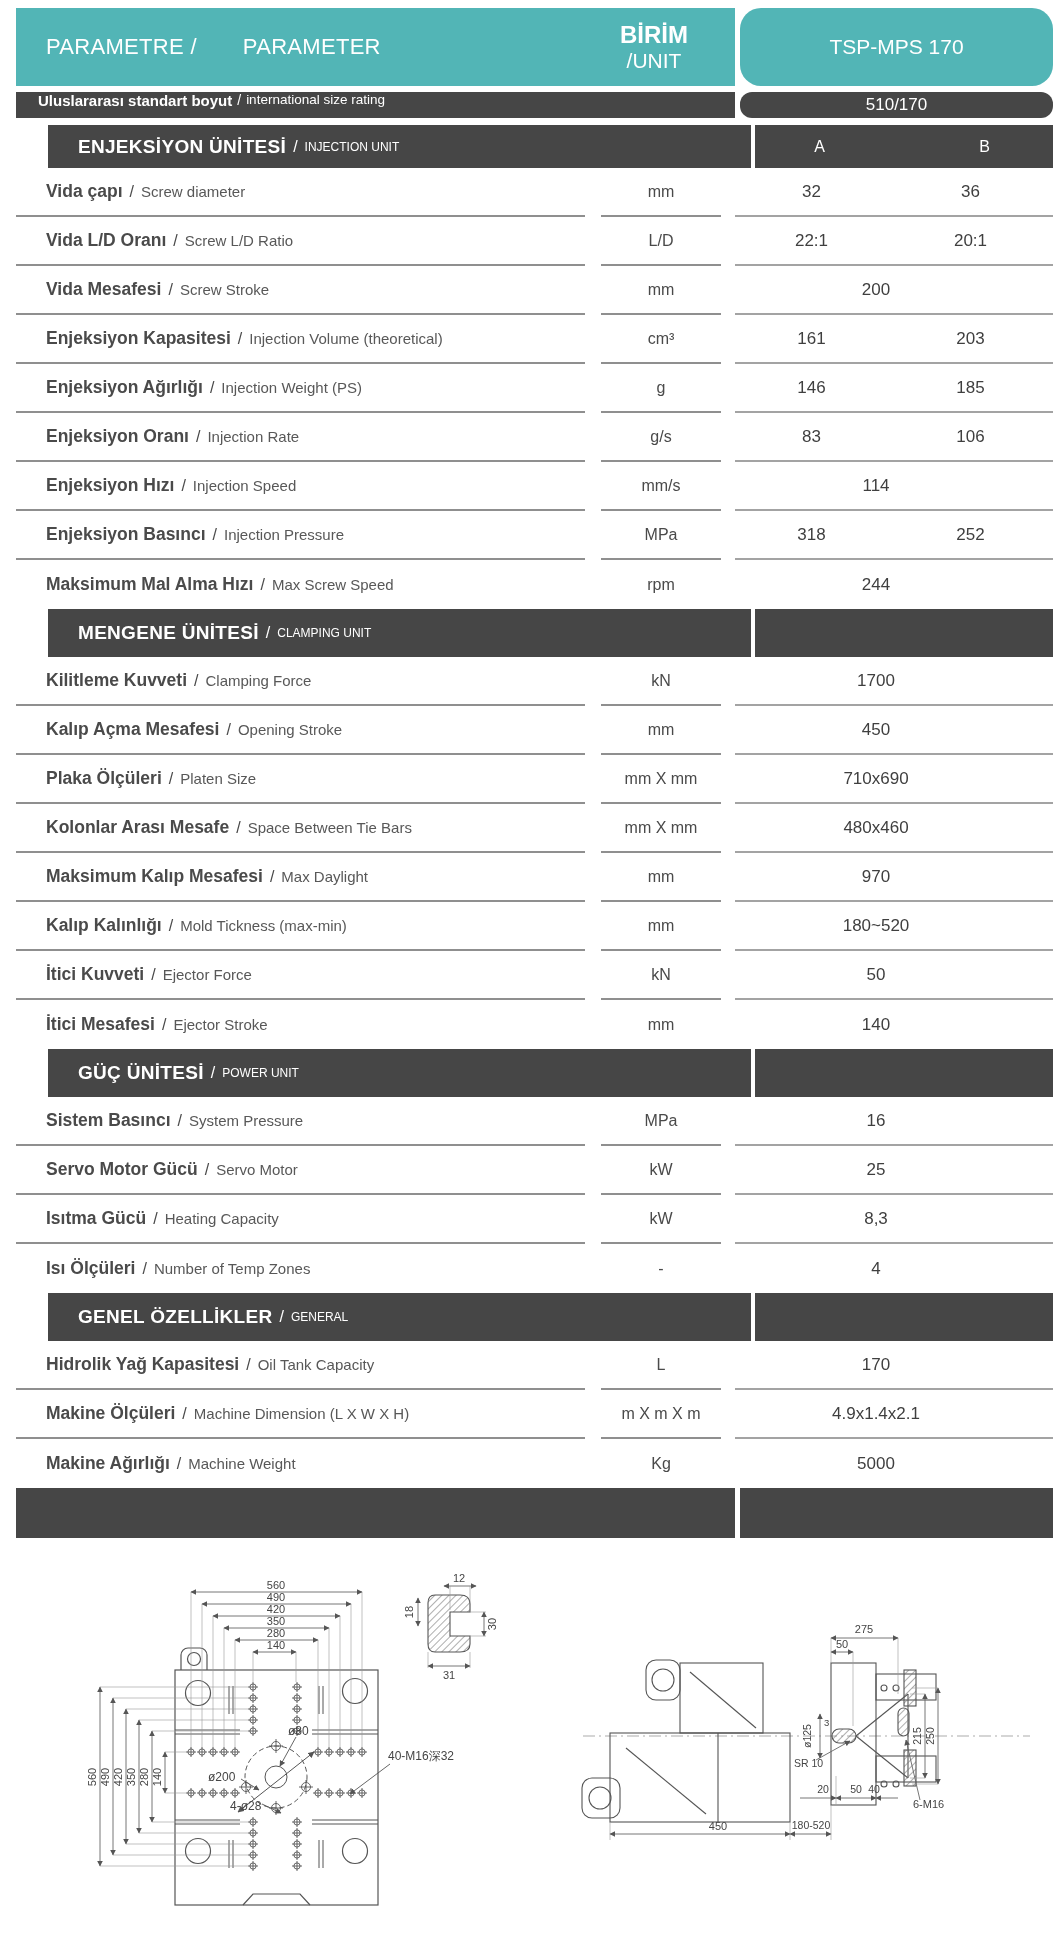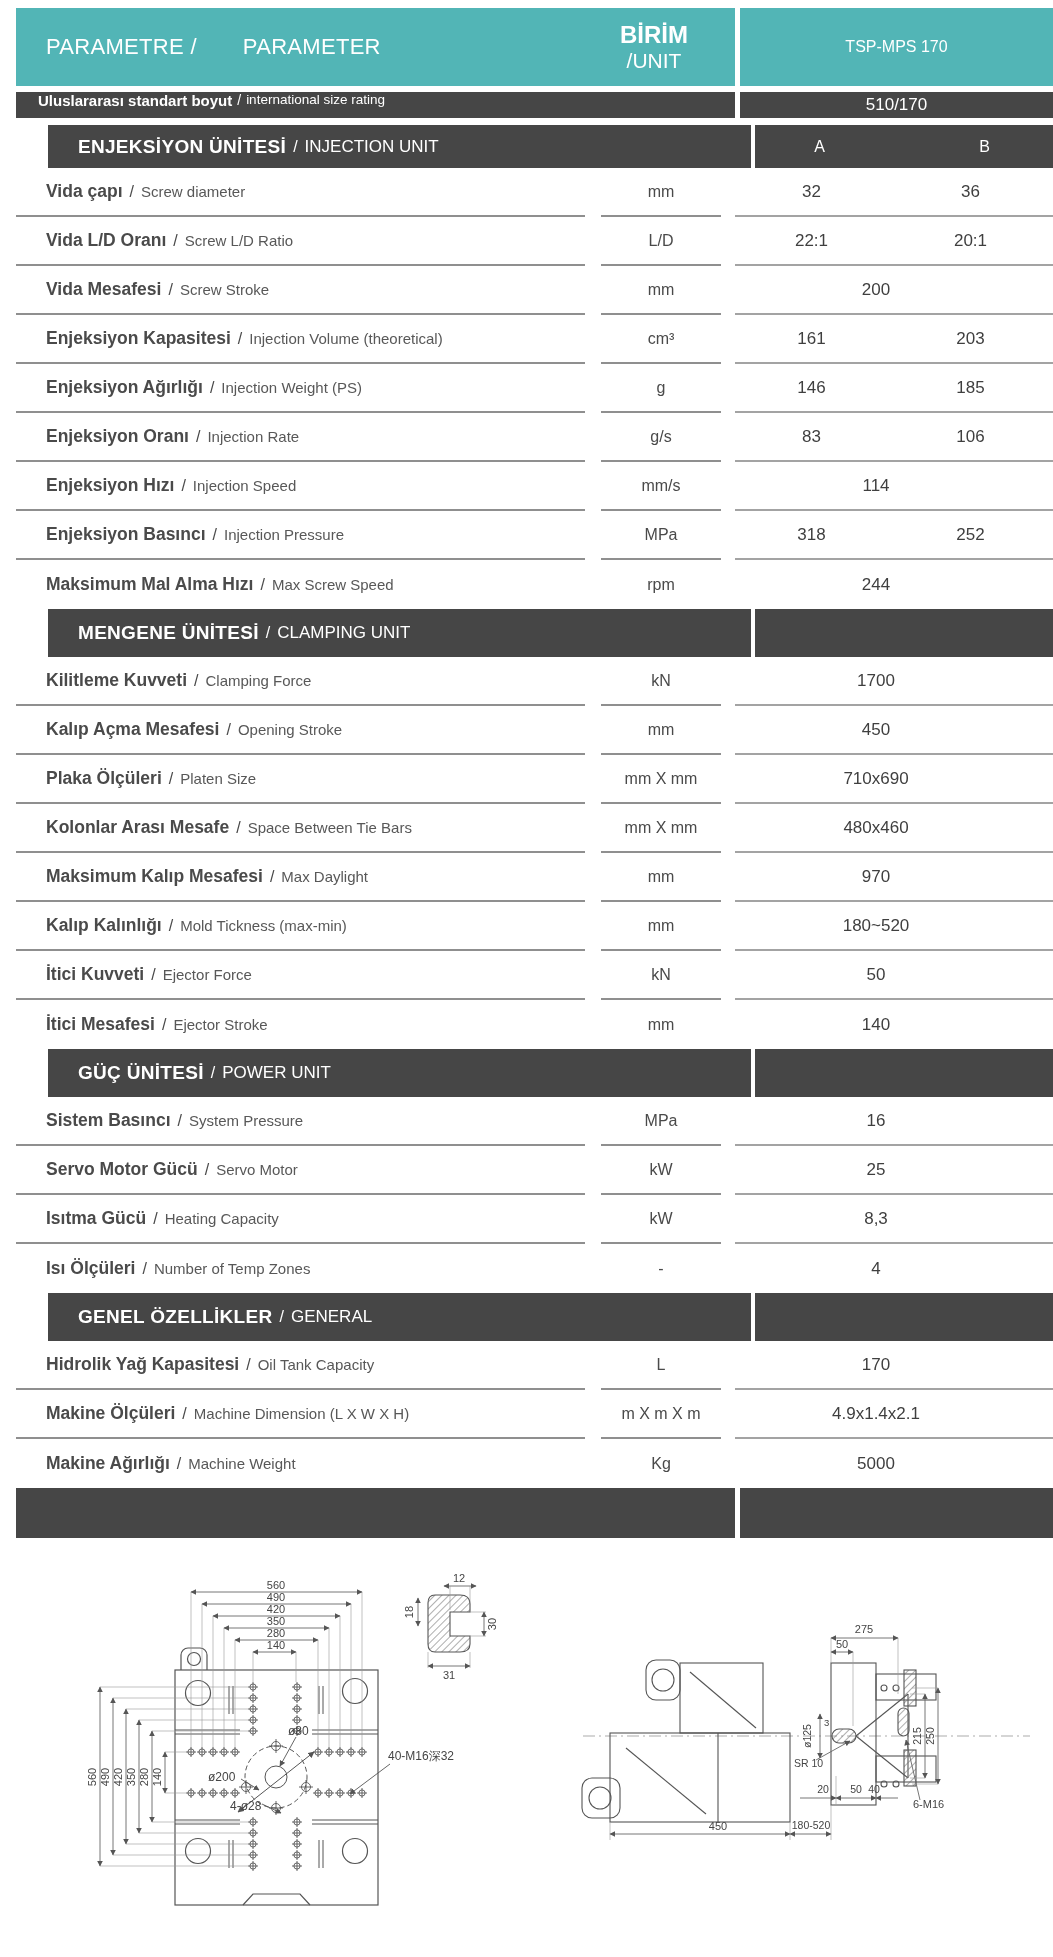--- a/index.html
+++ b/index.html
@@ -10,44 +10,44 @@
   
   .blocks { display:flex; }
   .lblk { width:719px; box-sizing:border-box; }
   .bgap { width:5px; }
   .rblk { width:313px; box-sizing:border-box; position:relative; }
 
   
   .th { height:78px; margin-bottom:6px; }
   .th .lblk { background:#52b5b6; display:flex; align-items:center; color:#fff; }
   .th .rblk { background:#52b5b6; color:#fff; display:flex; align-items:center; justify-content:center;
-              font-size:16px; }
+              font-size:21px;border-radius:21px; }
   .param-title { padding-left:30px; font-size:22px; letter-spacing:.3px; display:flex; }
   .param-title .t2 { margin-left:46px; }
   .unit-head { margin-left:auto; width:150px; text-align:center; line-height:1.12; padding-right:6px; }
   .unit-head .b1 { font-size:24px; font-weight:bold; display:block; }
   .unit-head .b2 { font-size:21px; display:block; }
 
   
   .sizeRow { height:26px; margin-bottom:7px; }
   .sizeRow .lblk { background:#464646; color:#fff; display:flex; padding-left:22px; }
   .sizeRow .rblk { background:#464646; color:#fff; display:flex; align-items:center; justify-content:center;
-                   font-size:17px; }
+                   font-size:17px;border-radius:12px; }
   .sr-tr { font-size:15px; font-weight:bold; }
   .sr-sep { font-size:14px; margin:0 5px; }
   .sr-en { font-size:13.5px; }
 
   
   .secHead { height:48px;padding-left:32px; }
   .secHead.first { height:43px; }
   .secHead .lblk { background:#464646; color:#fff; display:flex; align-items:center; padding-left:30px; }
   .secHead .rblk { background:#464646; color:#fff; }
   .sh-tr { font-size:19px; font-weight:bold; letter-spacing:.3px; }
   .sh-sep { font-size:16px; margin:0 7px; }
-  .sh-en { font-size:17px; }
+  .sh-en { font-size:12px; }
   .colA, .colB { position:absolute; top:50%; transform:translateY(-50%); text-align:center; font-size:16px; }
   .colA { left:0; width:42%; }
   .colB { left:50%; width:50%; }
 
   
   .row { display:flex; height:49px; }
   .cp { width:569px; display:flex; align-items:center; padding-left:30px; box-sizing:border-box;
         border-bottom:2px solid #8f8f8f; }
   .g1 { width:16px; } .g2 { width:14px; }
   .cu { width:120px; display:flex; align-items:center; justify-content:center;

